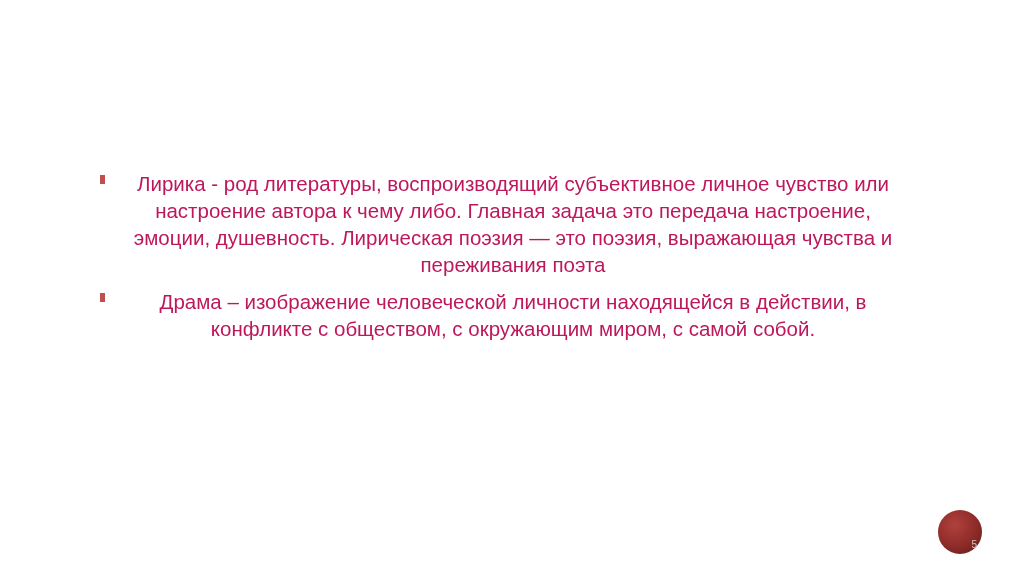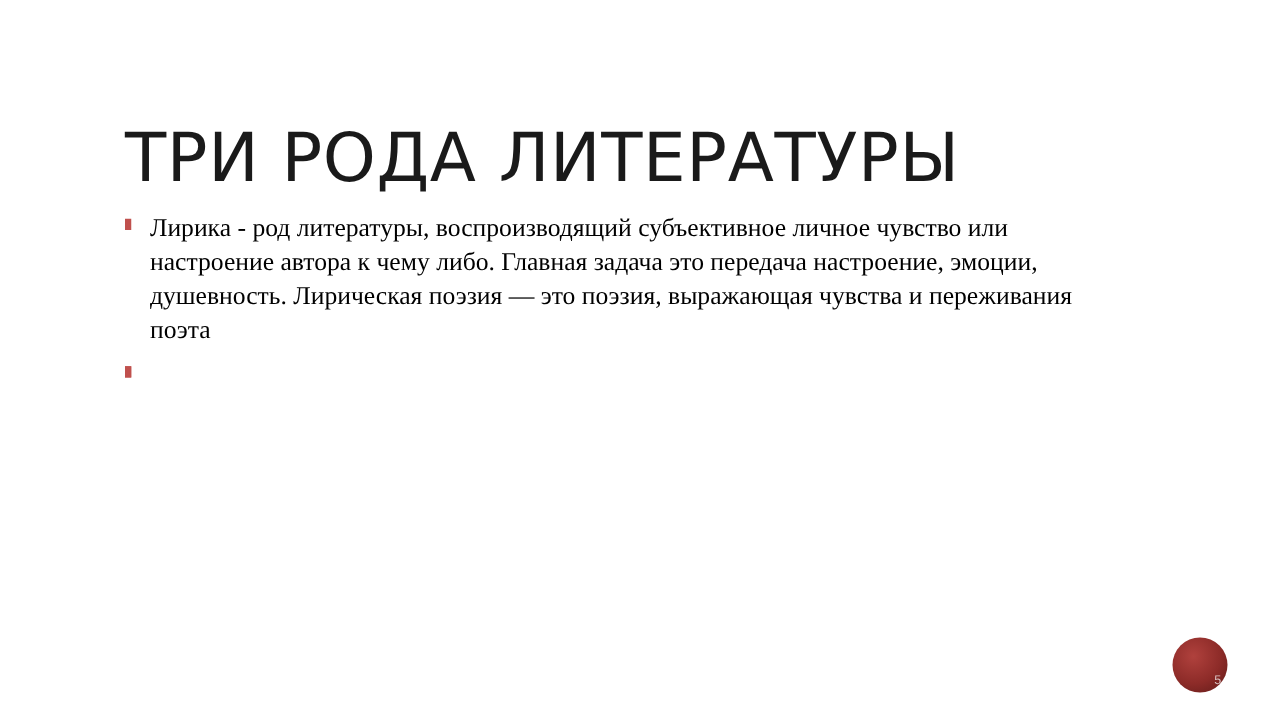--- a/index.html
+++ b/index.html
@@ -43,23 +43,23 @@
     list-style: none;
     margin: 0;
     padding: 0;
   }
   ul.bullets > li {
     position: relative;
     padding-left: 24px;
     margin-bottom: 10px;
     font-size: 20.5px;
     line-height: 1.32;
-    color: #000000;
-    font-family: Liberation Serif, serif;
-    text-align: left;
+    color: #be185d;
+    font-family: Liberation Sans, sans-serif;
+    text-align: center;
   }
   ul.bullets > li .dash {
     position: absolute;
     left: 4px;
     top: 0.24em;
     width: 5px;
     height: 9px;
     background: #c0504d;
   }
   .logo-mark {
@@ -79,33 +79,33 @@
     color: #e8d9d9;
     font-family: "Liberation Sans", sans-serif;
     opacity: 0.85;
   }
 </style>
 </head>
 <body>
 
 <div class="slide">
 
-  <h1 class="slide-title">ТРИ РОДА ЛИТЕРАТУРЫ</h1>
 
   <div class="body-block">
     <ul class="bullets">
       <li>
         <span class="dash"></span>
         <span>Лирика - род литературы, воспроизводящий субъективное личное чувство или настроение автора к чему либо. Главная задача это передача настроение, эмоции, душевность. Лирическая поэзия — это поэзия, выражающая чувства и переживания поэта</span>
       </li>
       <li>
         <span class="dash"></span>
       </li>
       <li>
         <span class="dash"></span>
+        <span>Драма – изображение человеческой личности находящейся в действии, в конфликте с обществом, с окружающим миром, с самой собой.</span>
       </li>
     </ul>
   </div>
 
   <div class="logo-mark"></div>
   <div class="slide-number">5</div>
 
 </div>
 
 </body></html>

